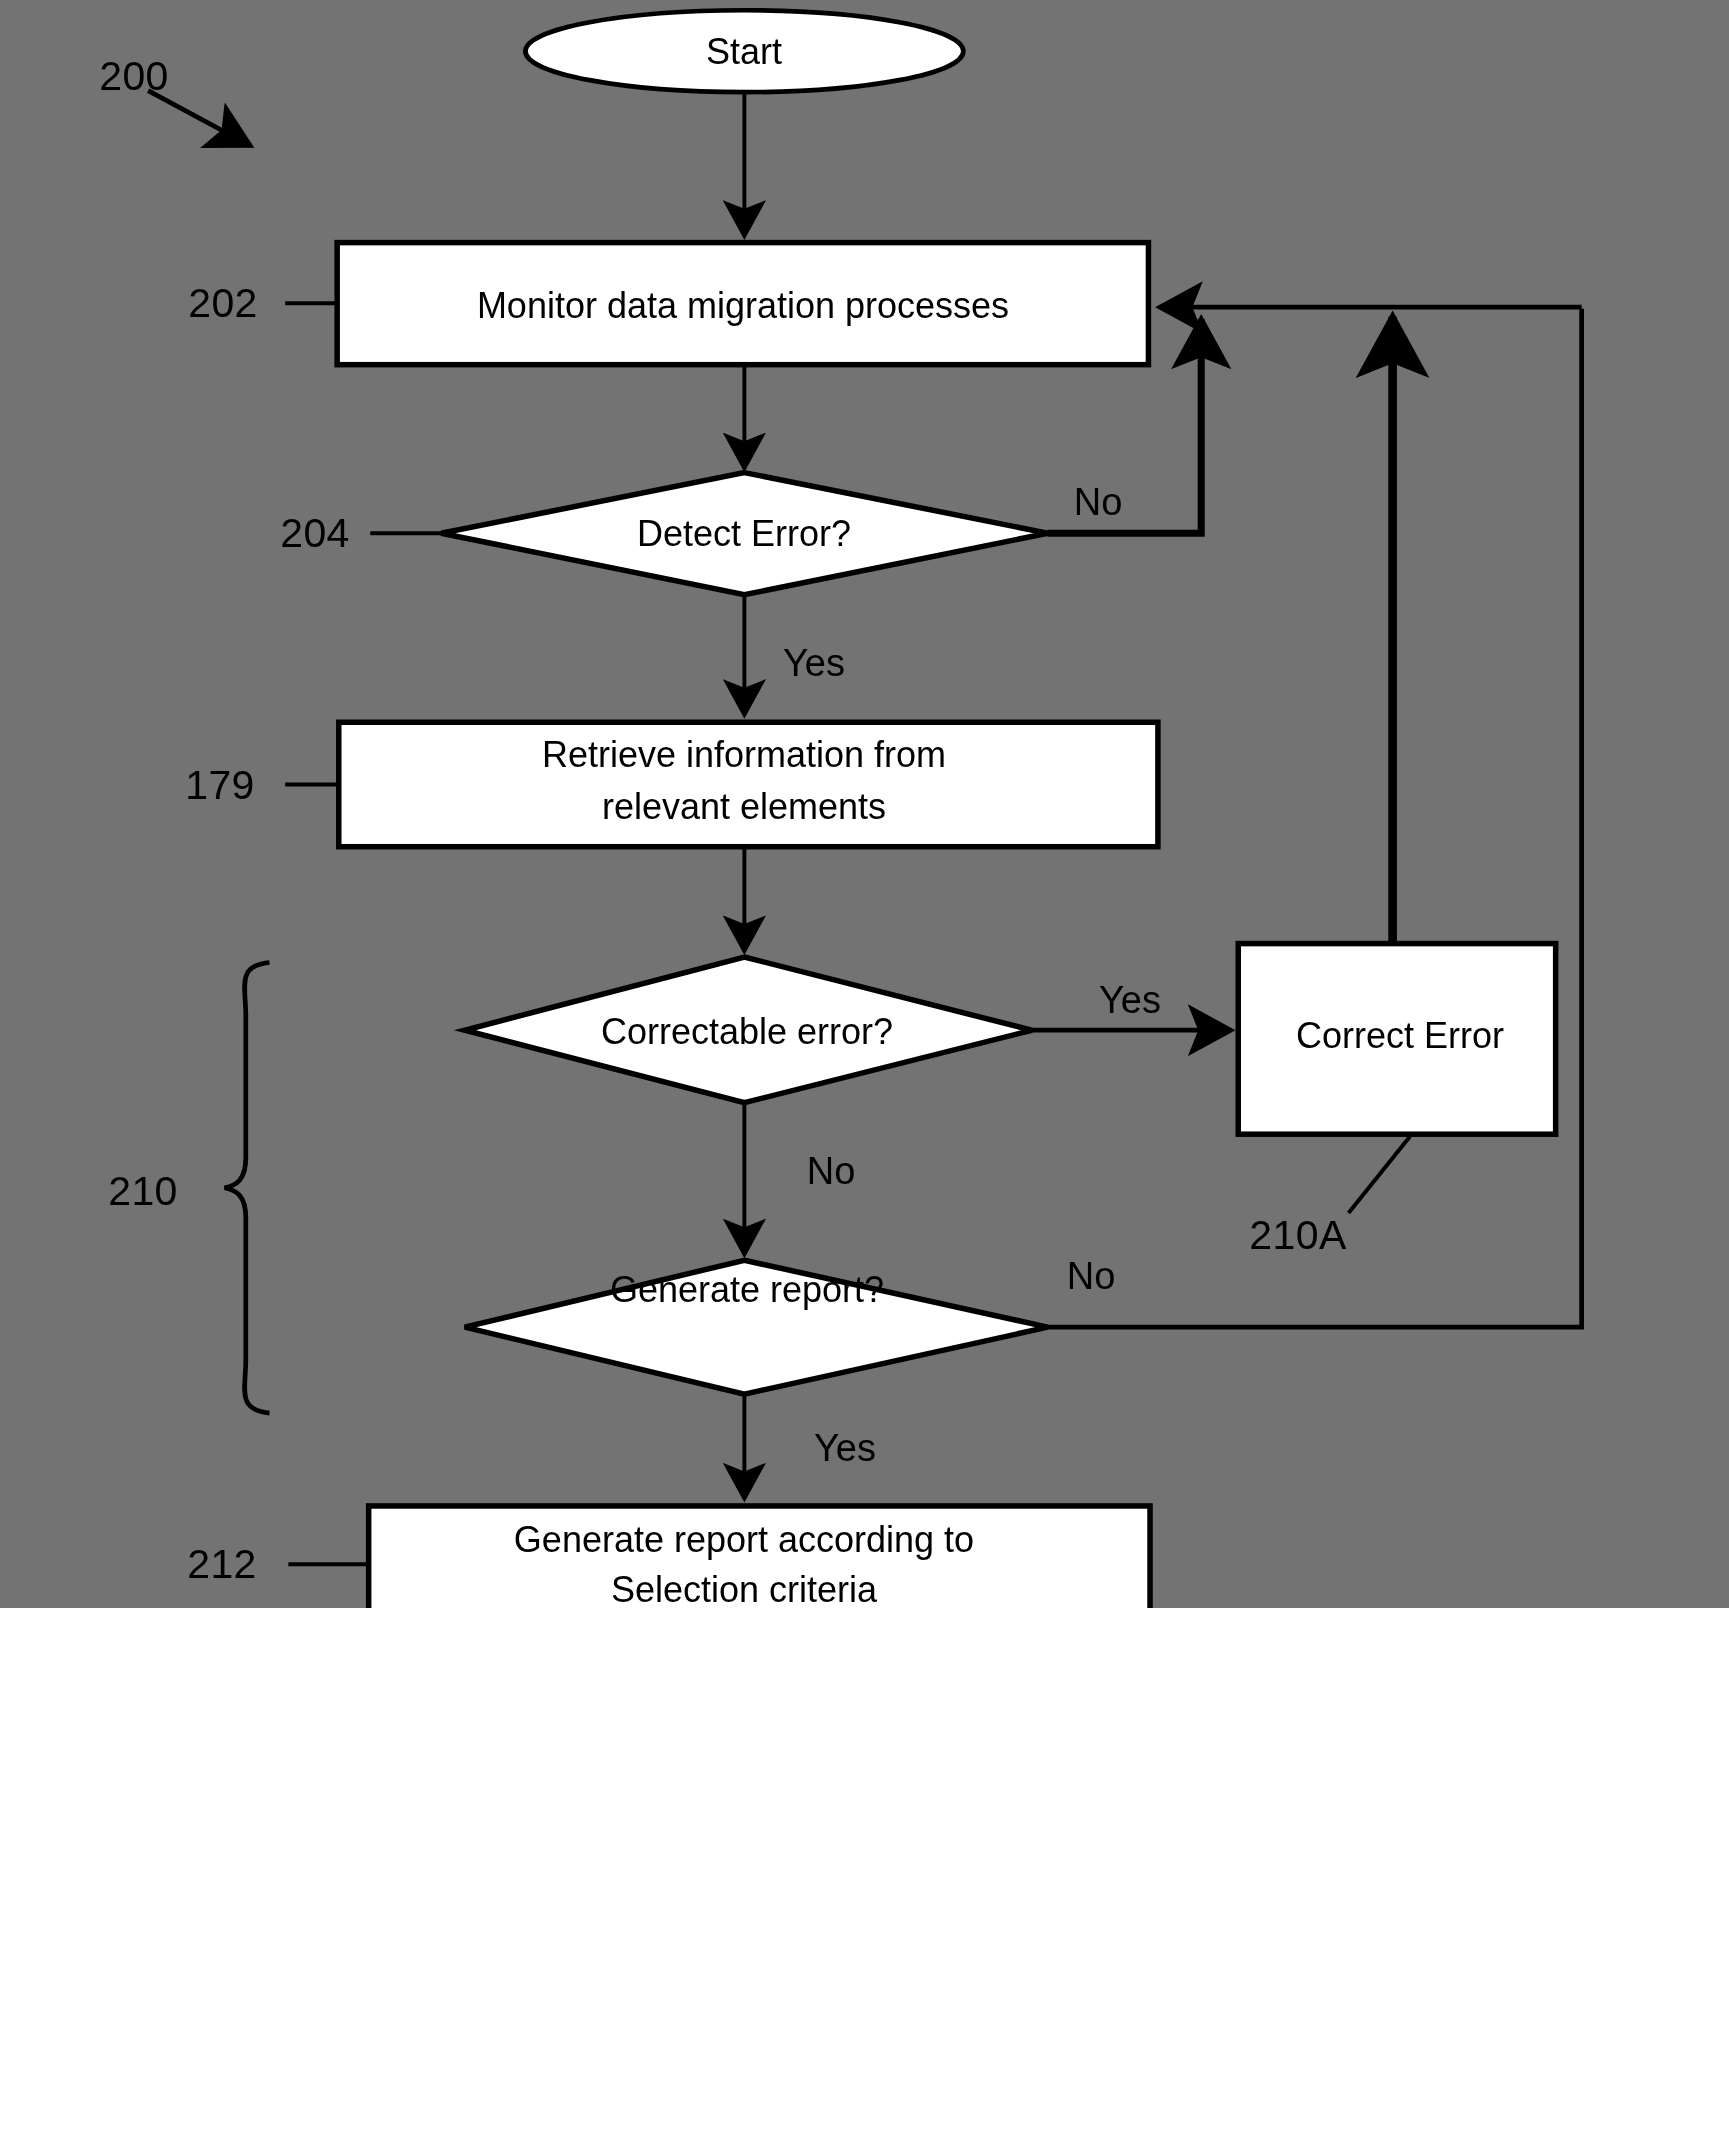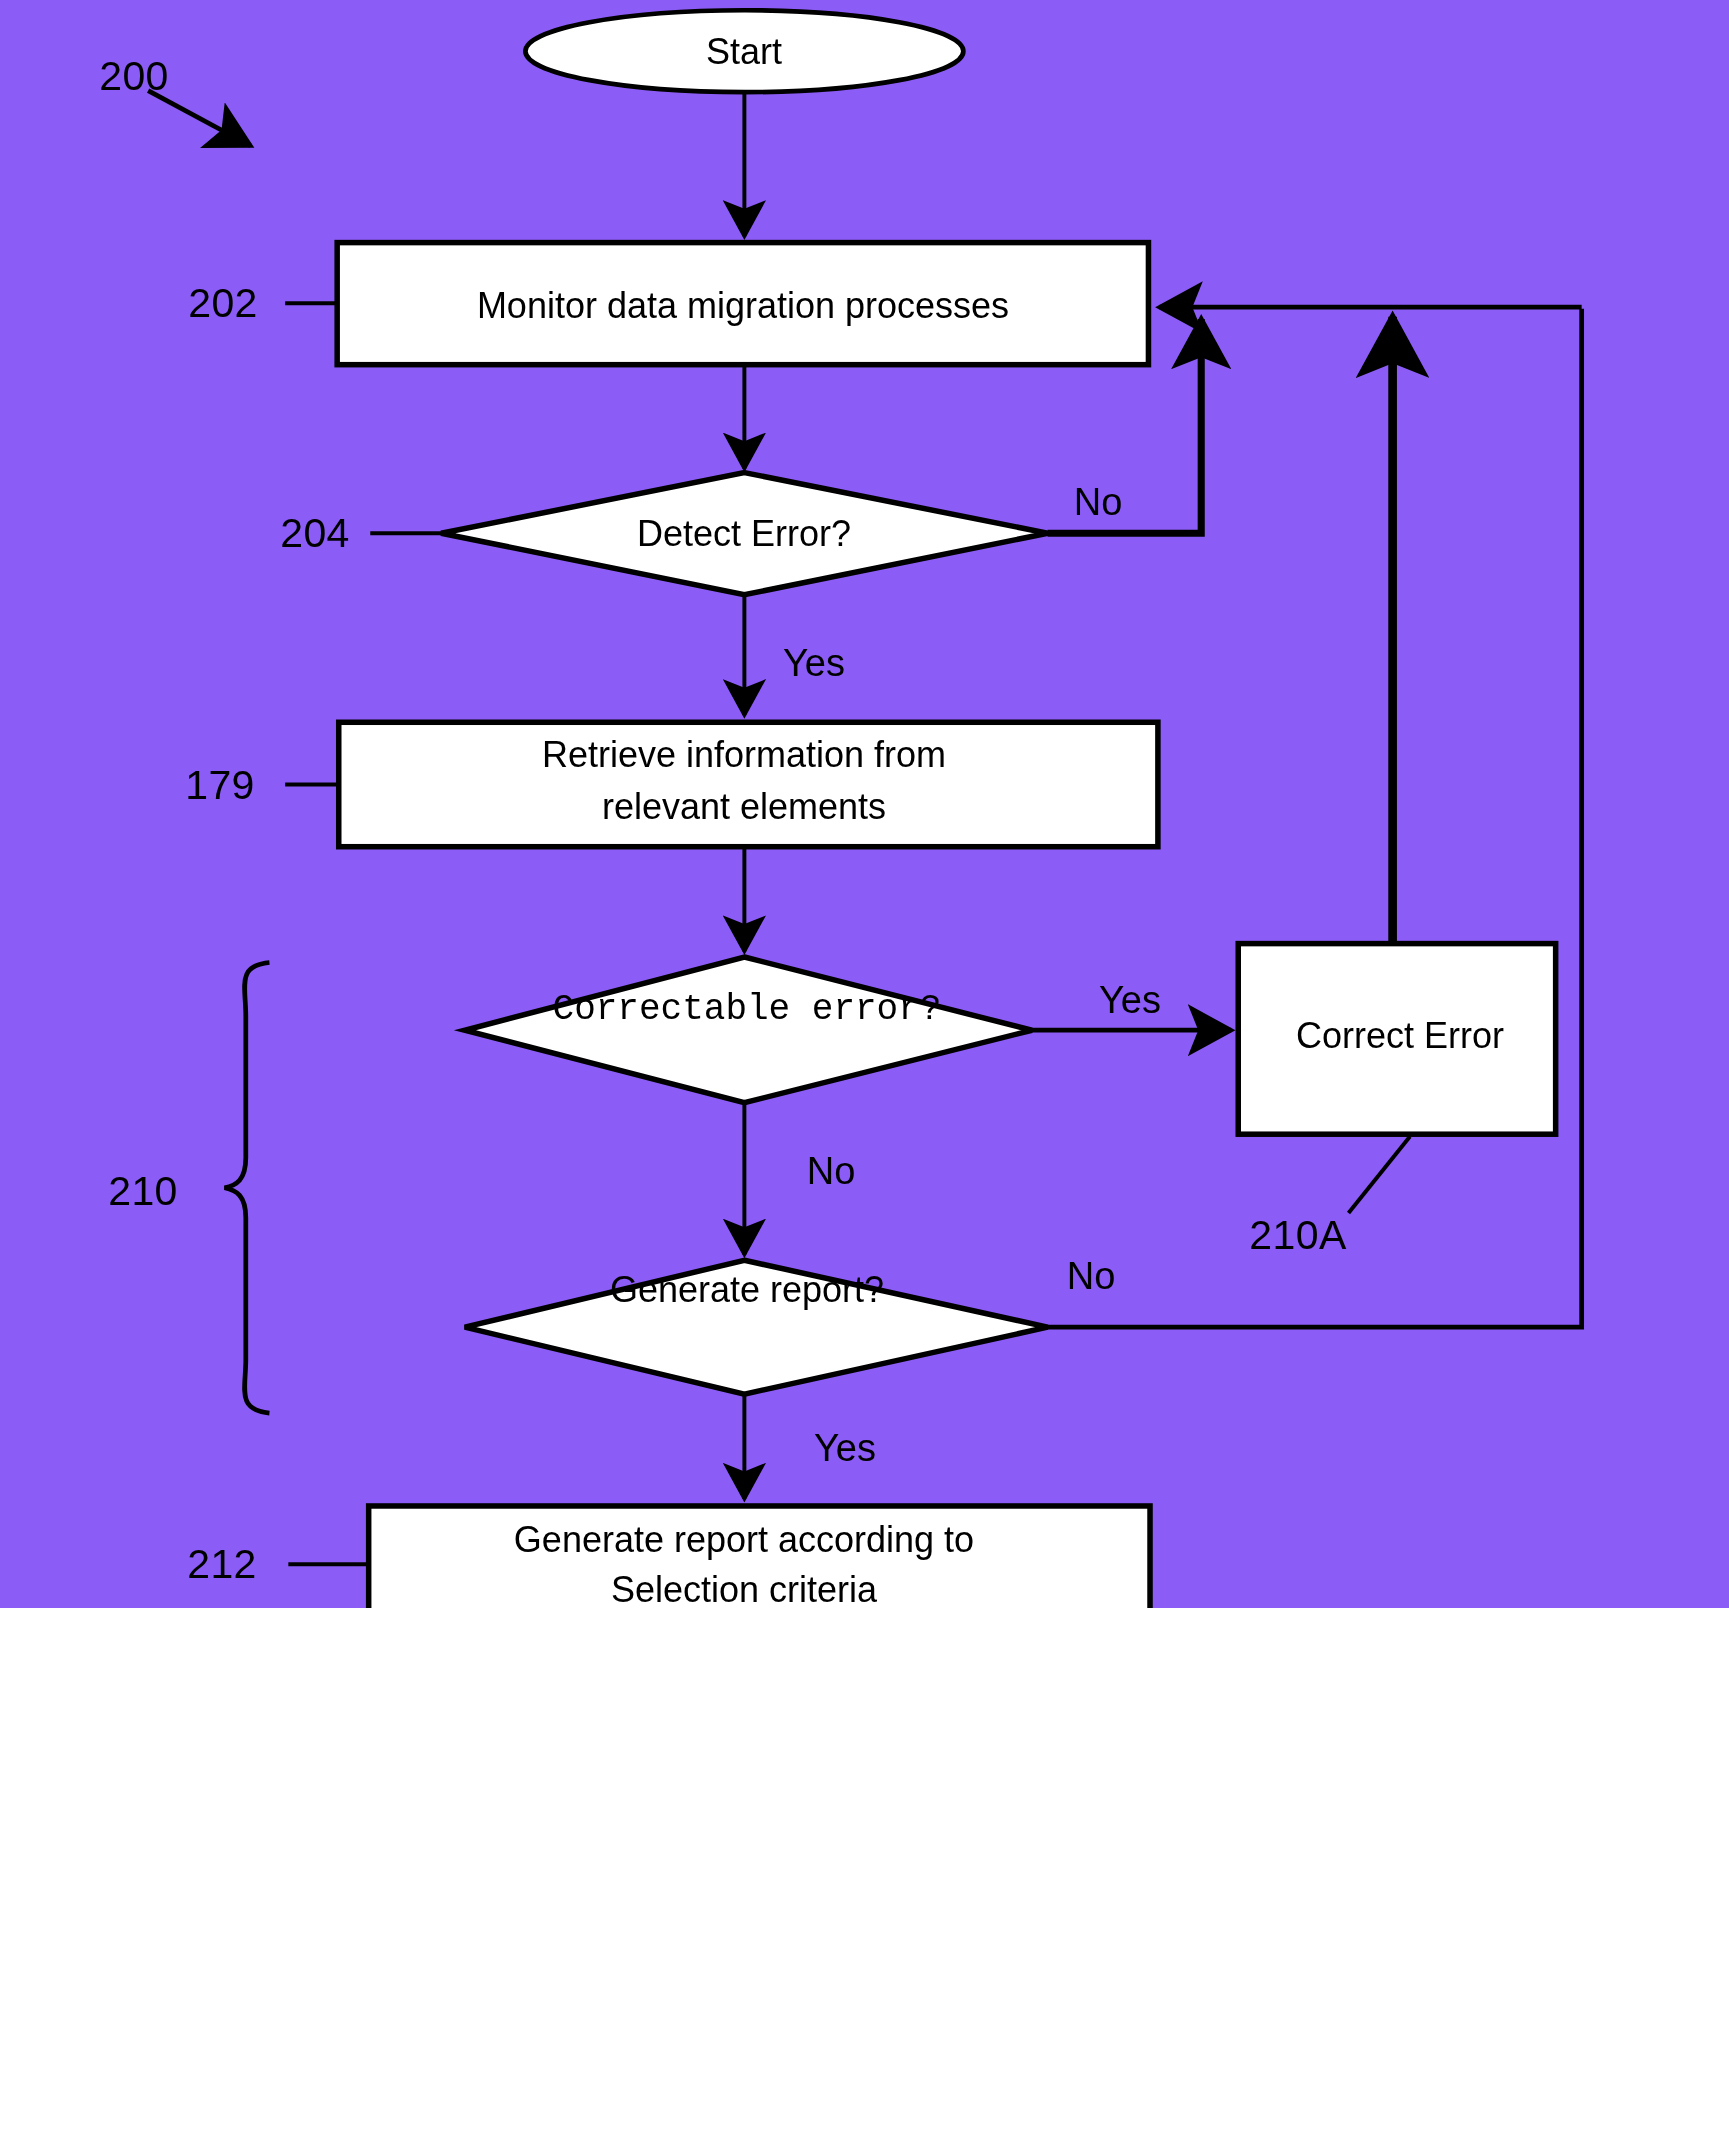--- a/index.html
+++ b/index.html
@@ -8,21 +8,21 @@
     background: #ffffff;
   }
   body {
     font-family: "Liberation Sans", sans-serif;
     color: #000000;
   }
   #page {
     position: relative;
     width: 1729px;
     height: 1608px;
-    background: #8b5cf6;
+    background: #737373;
     overflow: hidden;
   }
   #fig-svg {
     position: absolute;
     left: 0;
     top: 0;
     width: 1729px;
     height: 2129px;
   }
   .lbl {
@@ -137,21 +137,21 @@
   <div class="lbl node-text ctr" style="left:744px; top:534px;">Detect Error?</div>
   <div class="lbl ref-num ctr" style="left:315px; top:533px;">204</div>
 
   <div class="lbl branch-lbl ctr" style="left:1098px; top:502px;">No</div>
   <div class="lbl branch-lbl ctr" style="left:814px; top:663px;">Yes</div>
 
   <div class="lbl node-text ctr" style="left:744px; top:755px;">Retrieve information from</div>
   <div class="lbl node-text ctr" style="left:744px; top:807px;">relevant elements</div>
   <div class="lbl ref-num ctr" style="left:220px; top:785px;">179</div>
 
-  <div class="lbl node-text ctr" style="left:747px; top:1010px;font-family:Liberation Mono, monospace;">Correctable error?</div>
+  <div class="lbl node-text ctr" style="left:747px; top:1032px;">Correctable error?</div>
 
   <div class="lbl branch-lbl ctr" style="left:1130px; top:1000px;">Yes</div>
   <div class="lbl branch-lbl ctr" style="left:831px; top:1171px;">No</div>
 
   <div class="lbl node-text ctr" style="left:1400px; top:1036px;">Correct Error</div>
   <div class="lbl ref-num ctr" style="left:1286px; top:1235px;margin-left:12px;">210A</div>
 
   <div class="lbl node-text ctr" style="left:747px; top:1290px;">Generate report?</div>
 
   <div class="lbl branch-lbl ctr" style="left:1091px; top:1276px;">No</div>

